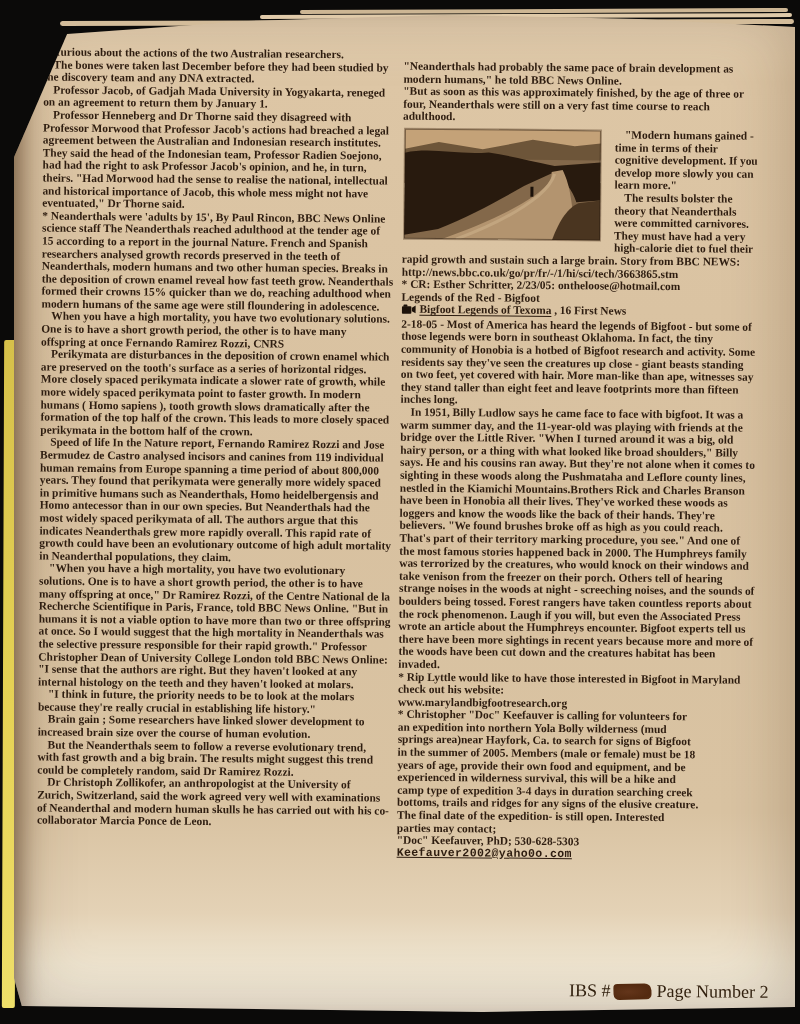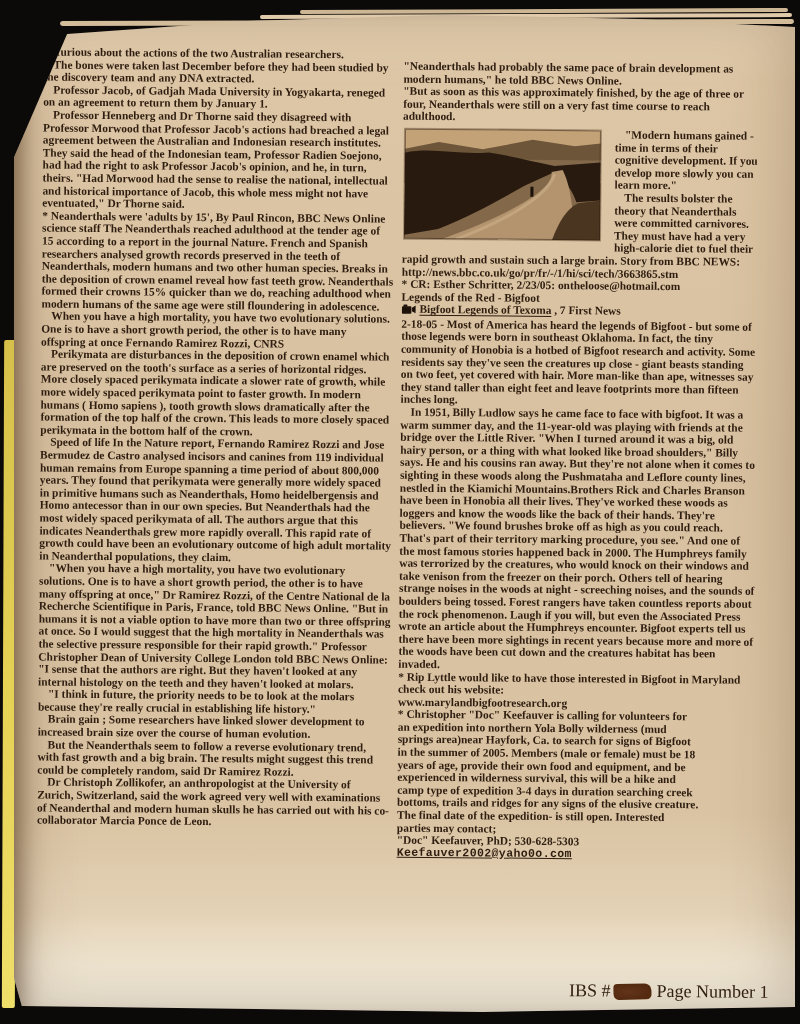--- a/index.html
+++ b/index.html
@@ -113,33 +113,33 @@
 
       <p class="mt8">* CR: Esther Schritter, 2/23/05: ontheloose@hotmail.com</p>
       <p>Legends of the Red - Bigfoot</p>
       <p>
         <span class="cam-icon">
           <svg width="15" height="11" viewBox="0 0 15 11">
             <rect x="0.5" y="2.5" width="9.5" height="7.5" rx="1" fill="#1d120a"></rect>
             <rect x="2" y="0.8" width="4" height="2.2" rx="0.8" fill="#1d120a"></rect>
             <polygon points="10.5,4 14.2,1.8 14.2,9.5 10.5,7.5" fill="#1d120a"></polygon>
           </svg>
-        </span><span class="underlined">Bigfoot Legends of Texoma</span><span> , 7 First News</span>
+        </span><span class="underlined">Bigfoot Legends of Texoma</span><span> , 16 First News</span>
       </p>
       <p>2-18-05 - Most of America has heard the legends of Bigfoot - but some of those legends were born in southeast Oklahoma. In fact, the tiny community of Honobia is a hotbed of Bigfoot research and activity.    Some residents say they've seen the creatures up close - giant beasts standing on two feet, yet covered with hair. More man-like than ape, witnesses say they stand taller than eight feet and leave footprints more than fifteen inches long.</p>
       <p class="ind">In 1951, Billy Ludlow says he came face to face with bigfoot. It was a warm summer day, and the 11-year-old was playing with friends at the bridge over the Little River. "When I turned around it was a big, old hairy person, or a thing with what looked like broad shoulders," Billy says.   He and his cousins ran away. But they're not alone when it comes to sighting in these woods along the Pushmataha and Leflore county lines, nestled in the Kiamichi Mountains.Brothers Rick and Charles Branson have been in Honobia all their lives. They've worked these woods as loggers and know the woods like the back of their hands. They're believers. "We found brushes broke off as high as you could reach. That's part of their territory marking procedure, you see." And one of the most famous stories happened back in 2000. The Humphreys family was terrorized by the creatures, who would knock on their windows and take venison from the freezer on their porch.   Others tell of hearing strange noises in the woods at night - screeching noises, and the sounds of boulders being tossed. Forest rangers have taken countless reports about the rock phenomenon. Laugh if you will, but even the Associated Press wrote an article about the Humphreys encounter. Bigfoot experts tell us there have been more sightings in recent years because more and more of the woods have been cut down and the creatures habitat has been invaded.</p>
 
       <p class="mt24">* Rip Lyttle would like to have those interested in Bigfoot in Maryland check out his website:</p>
       <p class="url-line">www.marylandbigfootresearch.org</p>
 
       <p class="mt15 narrow">*    Christopher "Doc" Keefauver is calling for volunteers for an expedition into northern Yola Bolly wilderness (mud springs area)near Hayfork, Ca. to search for signs of Bigfoot in the summer of 2005.  Members (male or female) must be 18 years of age, provide their own food and equipment, and be experienced in wilderness survival, this will be a hike and camp type of expedition 3-4 days in duration searching creek bottoms, trails and ridges for any signs of the elusive creature. The final date of the  expedition- is still open. Interested parties may contact;</p>
       <p>"Doc" Keefauver, PhD; 530-628-5303</p>
       <p class="email-line">Keefauver2002@yaho0o.com</p>
     </div>
 
     <div class="footer">
       <span>IBS #</span>
       <span class="redaction"></span>
-      <span>Page Number 1</span>
+      <span>Page Number 2</span>
     </div>
 
   </div>
 </div>
 
 </body></html>

